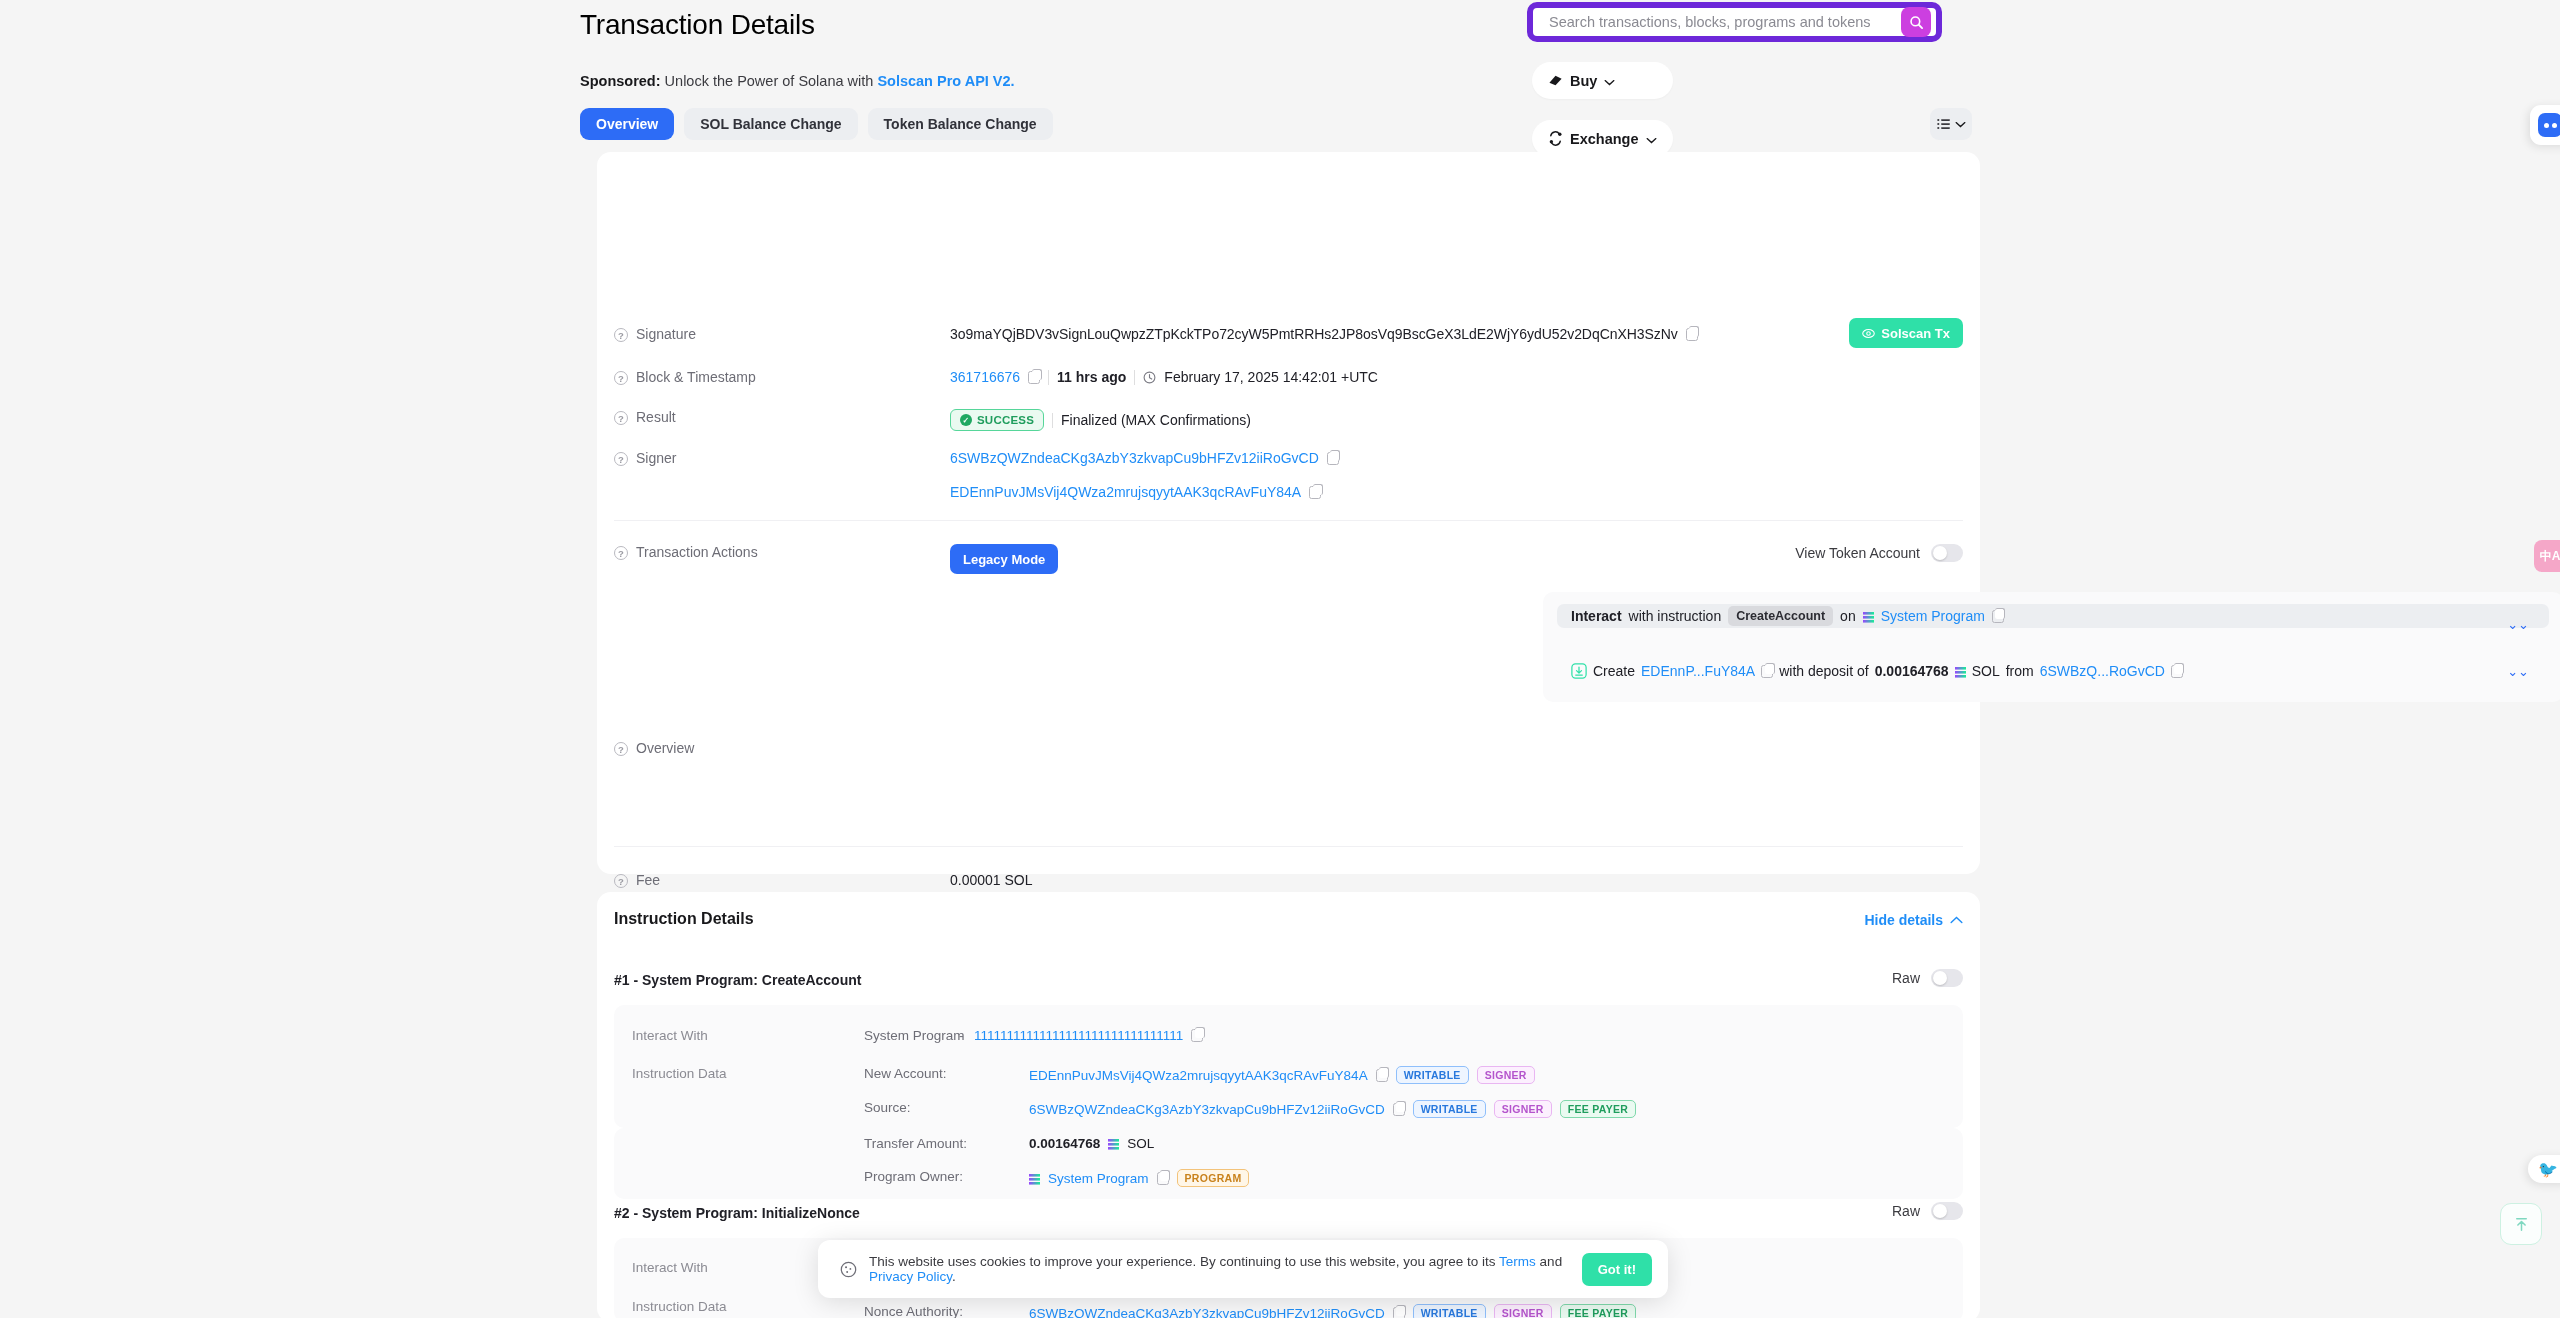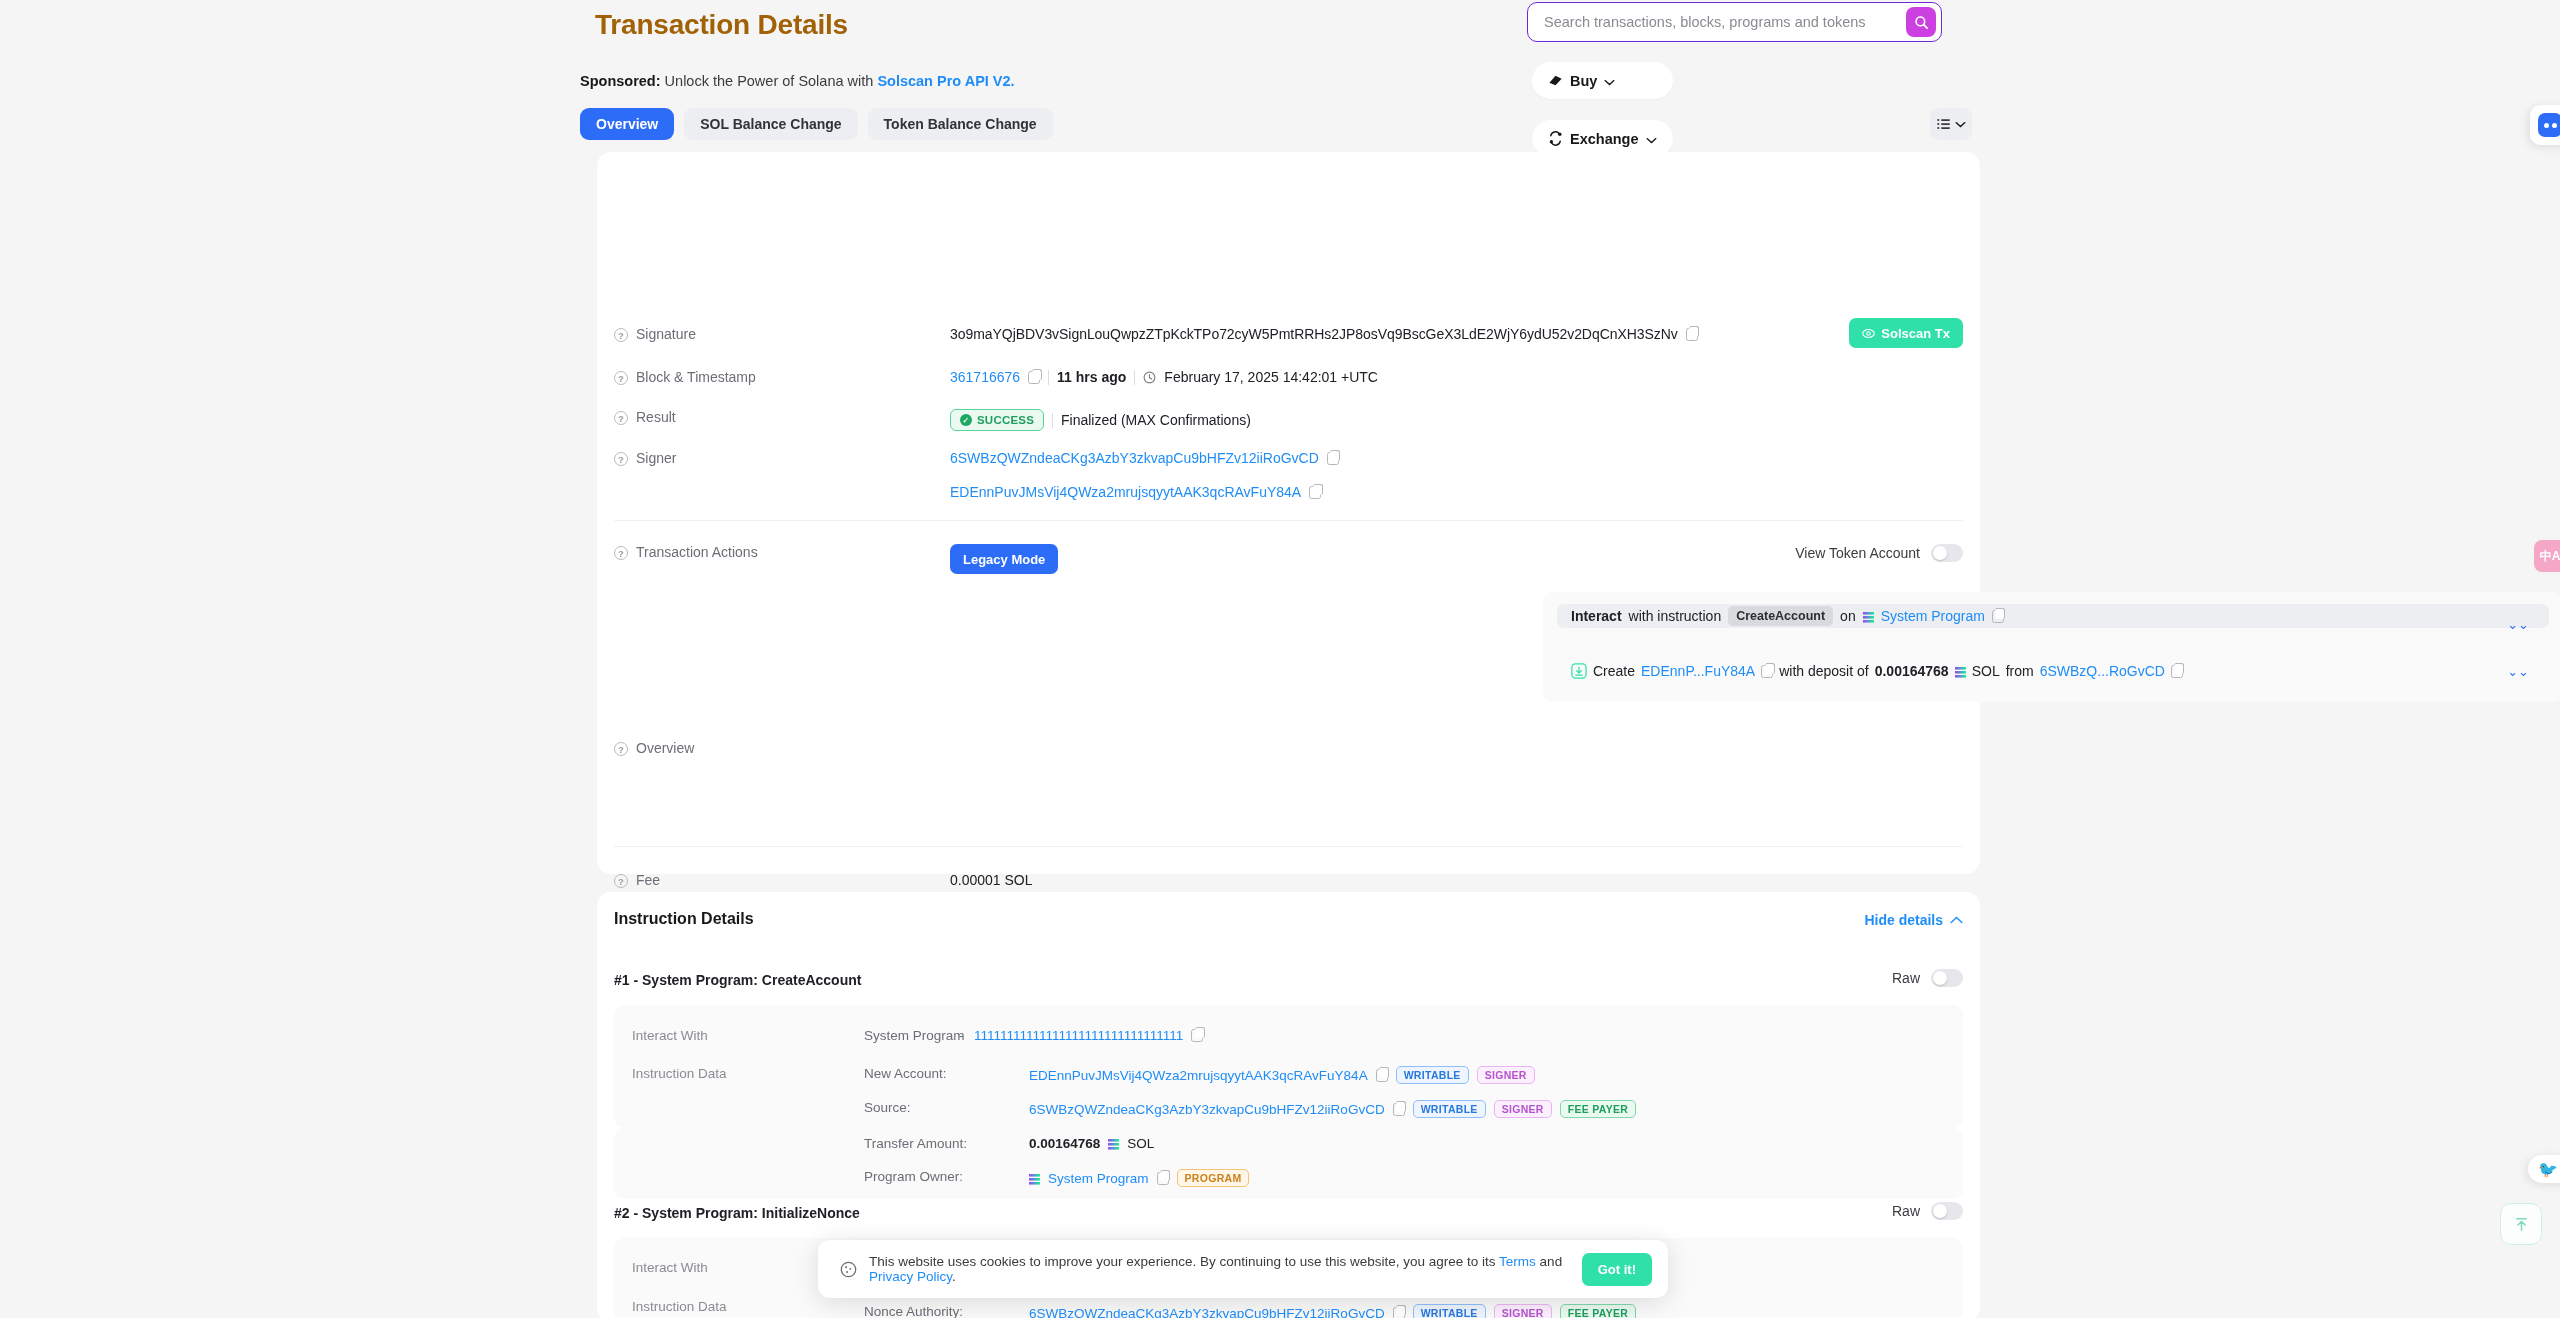--- a/index.html
+++ b/index.html
@@ -11,26 +11,26 @@
     color: #1c1c1c;
   }
   .page { position: relative; width: 2560px; height: 1318px; }
 
   
   .header {
     position: absolute; left: 0; top: 0; width: 2560px; height: 68px;
   }
   .page-title {
     position: absolute; left: 580px; top: 9px;
-    font-size: 28px; font-weight: 700; letter-spacing: -0.2px; color: #a16207; margin-left: 15px;
+    font-size: 28px; font-weight: 400; letter-spacing: -0.2px; color: #000000;
   }
   .search-wrap {
     position: absolute; left: 1527px; top: 2px;
     width: 415px; height: 40px;
-    background: #fff; border: 1px solid #6d28d9; border-radius: 10px;
+    background: #fff; border: 6px solid #6d28d9; border-radius: 10px;
     display: flex; align-items: center; padding: 0 5px 0 16px;
   }
   .search-input {
     flex: 1; border: 0; outline: 0; background: transparent;
     font-family: "Liberation Sans", sans-serif; font-size: 14.5px; color: #2b2b2b;
   }
   .search-input::placeholder { color: #8a8a92; }
   .search-btn {
     width: 30px; height: 30px; border-radius: 8px; border: 0;
     background: #cc3fe0; display: flex; align-items: center; justify-content: center;

